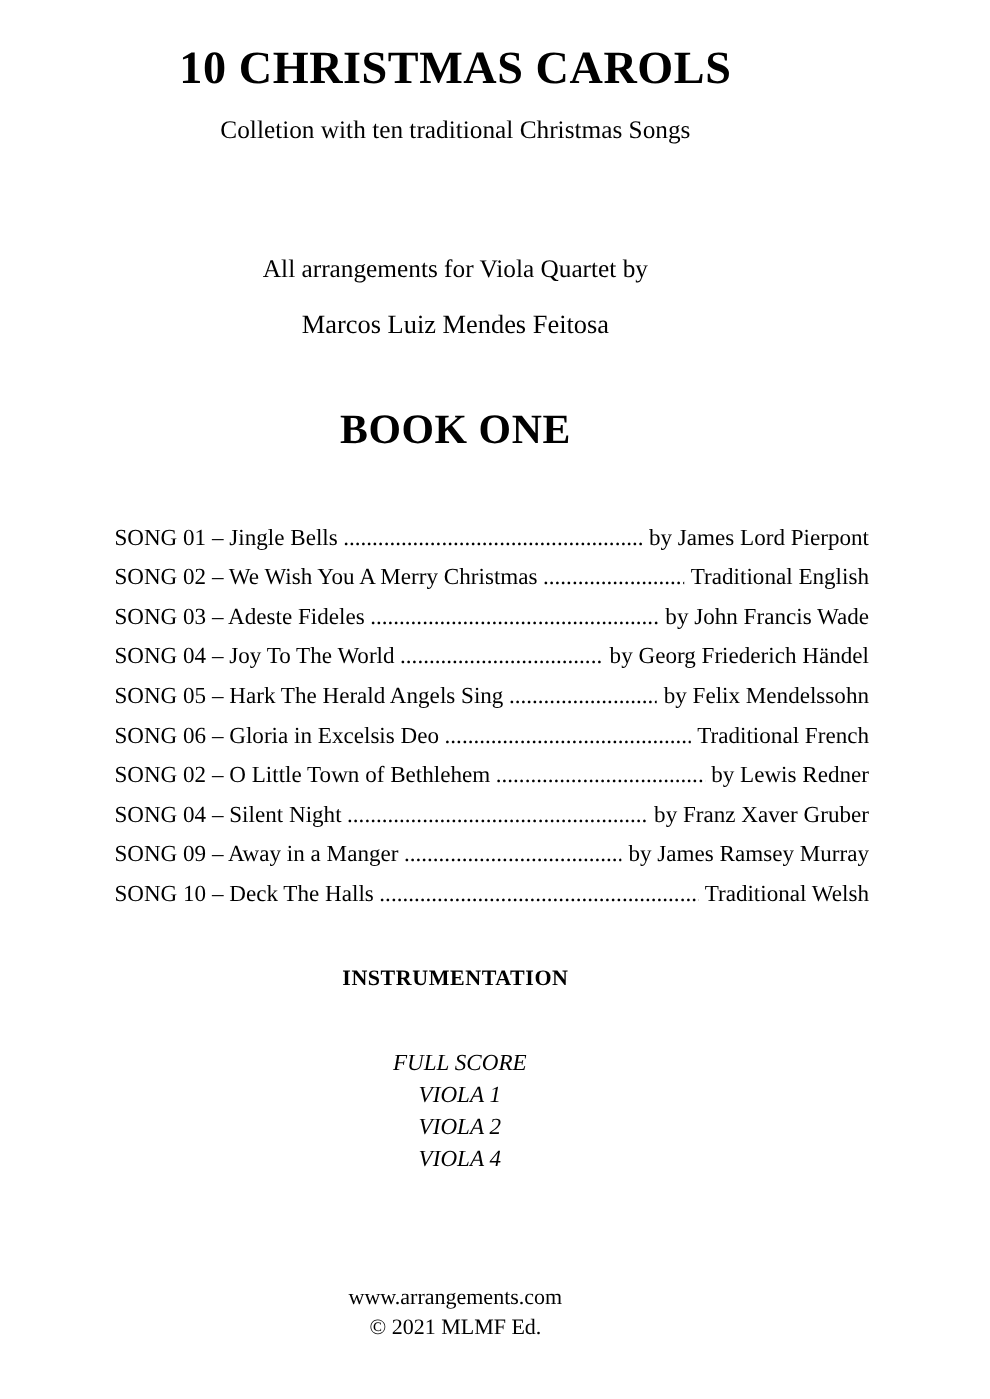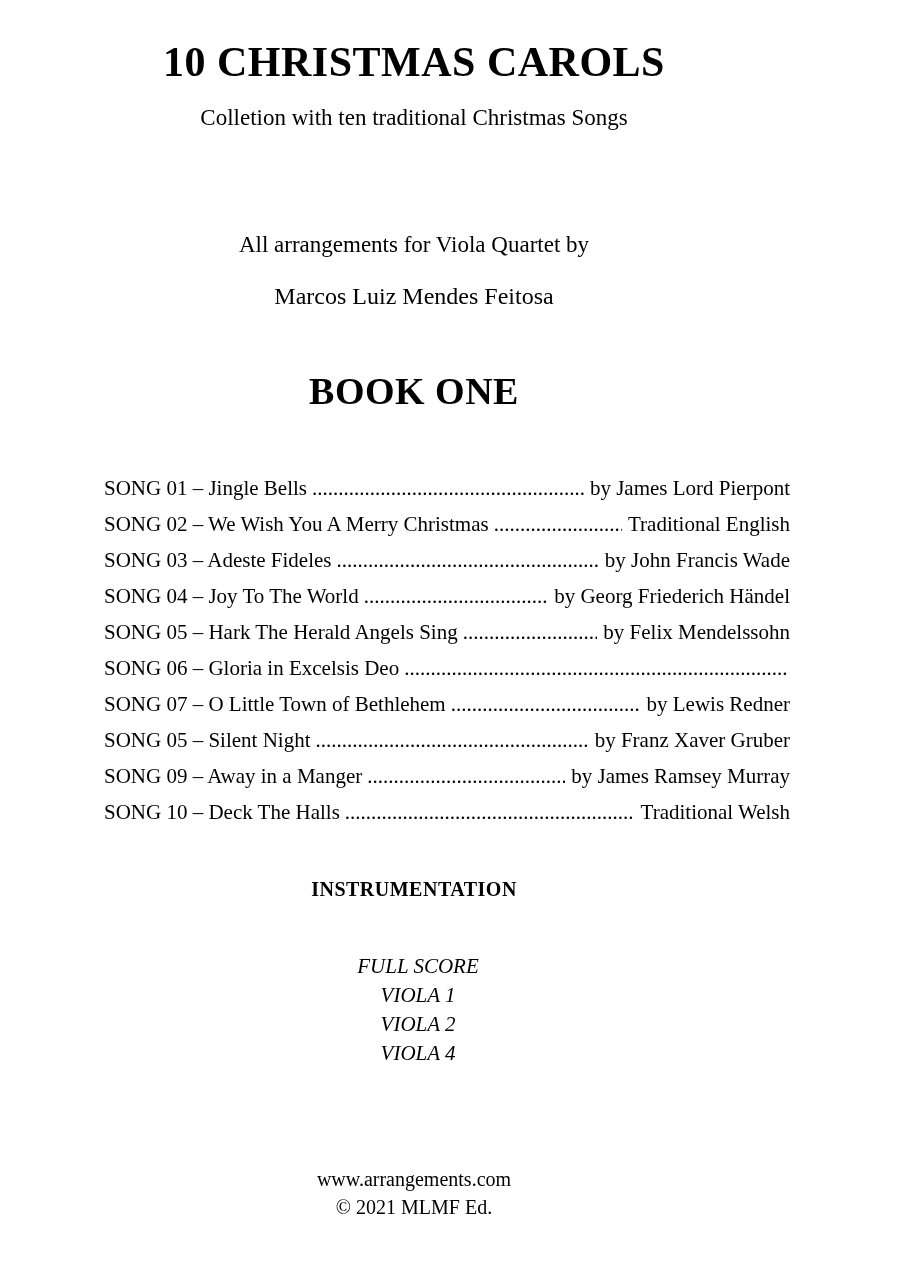--- a/index.html
+++ b/index.html
@@ -146,28 +146,29 @@
       <span class="song-credit">by Georg Friederich Händel</span>
     </div>
     <div class="song-row">
       <span class="song-label">SONG 05 – Hark The Herald Angels Sing</span>
       <span class="leader">........................................................................................................................................................................................................</span>
       <span class="song-credit">by Felix Mendelssohn</span>
     </div>
     <div class="song-row">
       <span class="song-label">SONG 06 – Gloria in Excelsis Deo</span>
       <span class="leader">........................................................................................................................................................................................................</span>
+      <span class="song-credit">Traditional French</span>
     </div>
     <div class="song-row">
-      <span class="song-label">SONG 07 – O Little Town of Bethlehem</span>
+      <span class="song-label">SONG 02 – O Little Town of Bethlehem</span>
       <span class="leader">........................................................................................................................................................................................................</span>
       <span class="song-credit">by Lewis Redner</span>
     </div>
     <div class="song-row">
-      <span class="song-label">SONG 05 – Silent Night</span>
+      <span class="song-label">SONG 04 – Silent Night</span>
       <span class="leader">........................................................................................................................................................................................................</span>
       <span class="song-credit">by Franz Xaver Gruber</span>
     </div>
     <div class="song-row">
       <span class="song-label">SONG 09 – Away in a Manger</span>
       <span class="leader">........................................................................................................................................................................................................</span>
       <span class="song-credit">by James Ramsey Murray</span>
     </div>
     <div class="song-row">
       <span class="song-label">SONG 10 – Deck The Halls</span>

